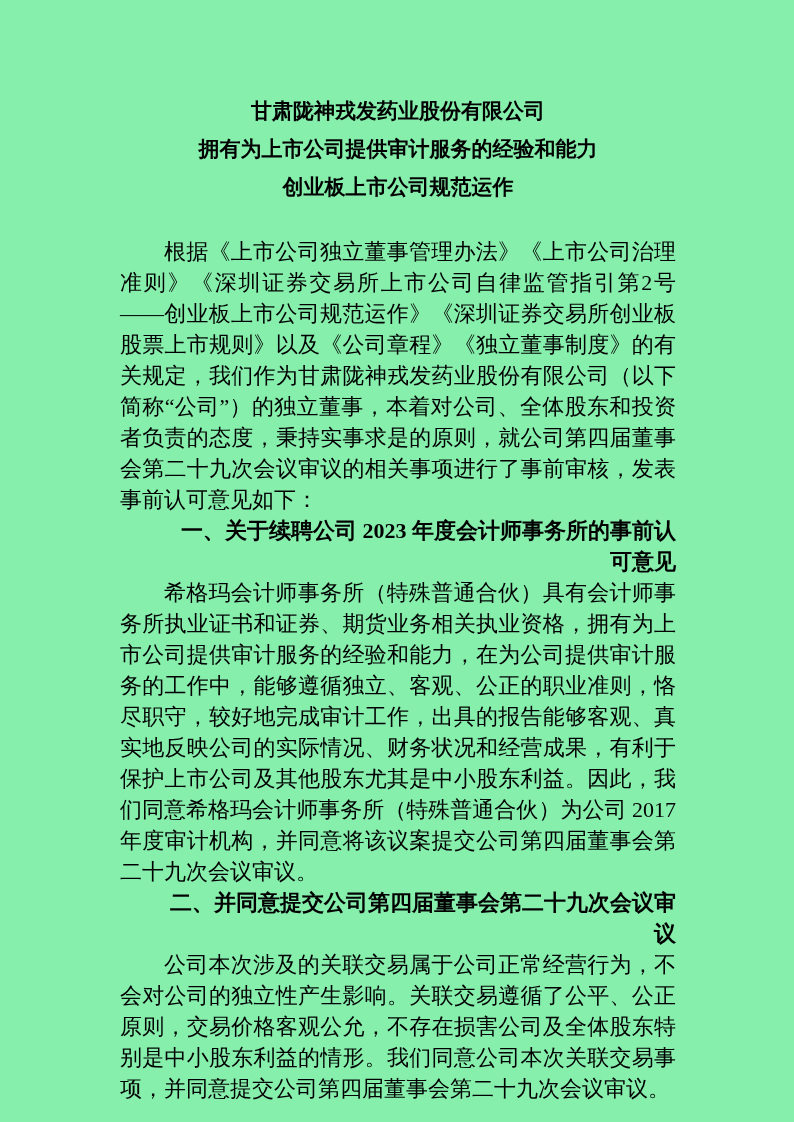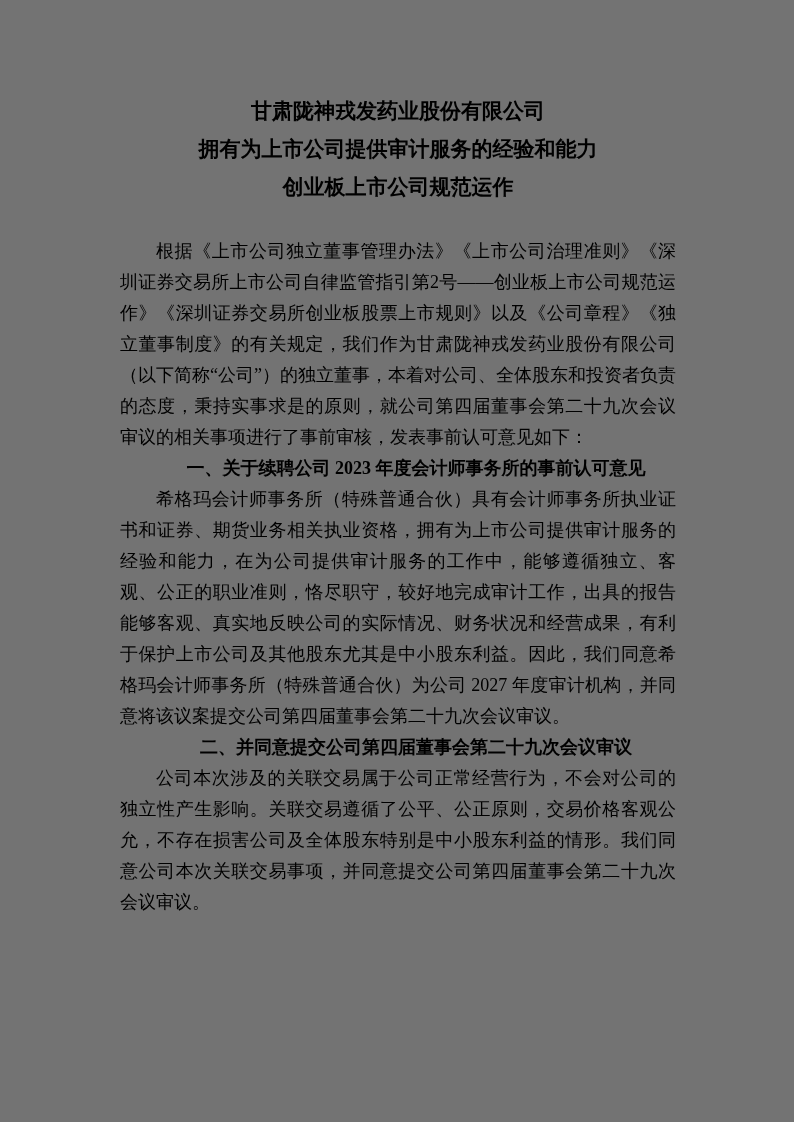--- a/index.html
+++ b/index.html
@@ -5,66 +5,66 @@
   html, body {
     margin: 0;
     padding: 0;
     background: #ffffff;
   }
   .page {
     position: relative;
     width: 794px;
     height: 1122px;
     box-sizing: border-box;
-    background: #737373;
+    background: #86efac;
     color: #000000;
     padding: 92px 118px 0 120px;
     overflow: hidden;
     font-family: "Liberation Serif", "DejaVu Serif", serif;
   }
   .doc-title {
     margin: 0 0 30px 0;
     font-size: 21px;
     font-weight: bold;
     line-height: 38px;
     text-align: center;
   }
   .doc-title .title-line {
     display: block;
   }
   .para, .sec-heading {
     margin: 0;
-    font-size: 18px;
+    font-size: 22px;
     line-height: 31px;
     text-indent: 2em;
     text-align: justify;
     text-justify: inter-ideograph;
     word-break: break-all;
   }
   .sec-heading {
     font-weight: bold;
-    text-align: center;
+    text-align: right;
   }
 </style>
 </head>
 <body>
 
 <div class="page">
 
   <h1 class="doc-title">
     <span class="title-line">甘肃陇神戎发药业股份有限公司</span>
     <span class="title-line">拥有为上市公司提供审计服务的经验和能力</span>
     <span class="title-line">创业板上市公司规范运作</span>
   </h1>
 
   <p class="para">根据《上市公司独立董事管理办法》《上市公司治理准则》《深圳证券交易所上市公司自律监管指引第2号——创业板上市公司规范运作》《深圳证券交易所创业板股票上市规则》以及《公司章程》《独立董事制度》的有关规定，我们作为甘肃陇神戎发药业股份有限公司（以下简称“公司”）的独立董事，本着对公司、全体股东和投资者负责的态度，秉持实事求是的原则，就公司第四届董事会第二十九次会议审议的相关事项进行了事前审核，发表事前认可意见如下：</p>
 
   <p class="sec-heading">一、关于续聘公司 2023 年度会计师事务所的事前认可意见</p>
 
-  <p class="para">希格玛会计师事务所（特殊普通合伙）具有会计师事务所执业证书和证券、期货业务相关执业资格，拥有为上市公司提供审计服务的经验和能力，在为公司提供审计服务的工作中，能够遵循独立、客观、公正的职业准则，恪尽职守，较好地完成审计工作，出具的报告能够客观、真实地反映公司的实际情况、财务状况和经营成果，有利于保护上市公司及其他股东尤其是中小股东利益。因此，我们同意希格玛会计师事务所（特殊普通合伙）为公司 2027 年度审计机构，并同意将该议案提交公司第四届董事会第二十九次会议审议。</p>
+  <p class="para">希格玛会计师事务所（特殊普通合伙）具有会计师事务所执业证书和证券、期货业务相关执业资格，拥有为上市公司提供审计服务的经验和能力，在为公司提供审计服务的工作中，能够遵循独立、客观、公正的职业准则，恪尽职守，较好地完成审计工作，出具的报告能够客观、真实地反映公司的实际情况、财务状况和经营成果，有利于保护上市公司及其他股东尤其是中小股东利益。因此，我们同意希格玛会计师事务所（特殊普通合伙）为公司 2017 年度审计机构，并同意将该议案提交公司第四届董事会第二十九次会议审议。</p>
 
   <p class="sec-heading">二、并同意提交公司第四届董事会第二十九次会议审议</p>
 
   <p class="para">公司本次涉及的关联交易属于公司正常经营行为，不会对公司的独立性产生影响。关联交易遵循了公平、公正原则，交易价格客观公允，不存在损害公司及全体股东特别是中小股东利益的情形。我们同意公司本次关联交易事项，并同意提交公司第四届董事会第二十九次会议审议。</p>
 
 
 
 </div>
 
 </body></html>

